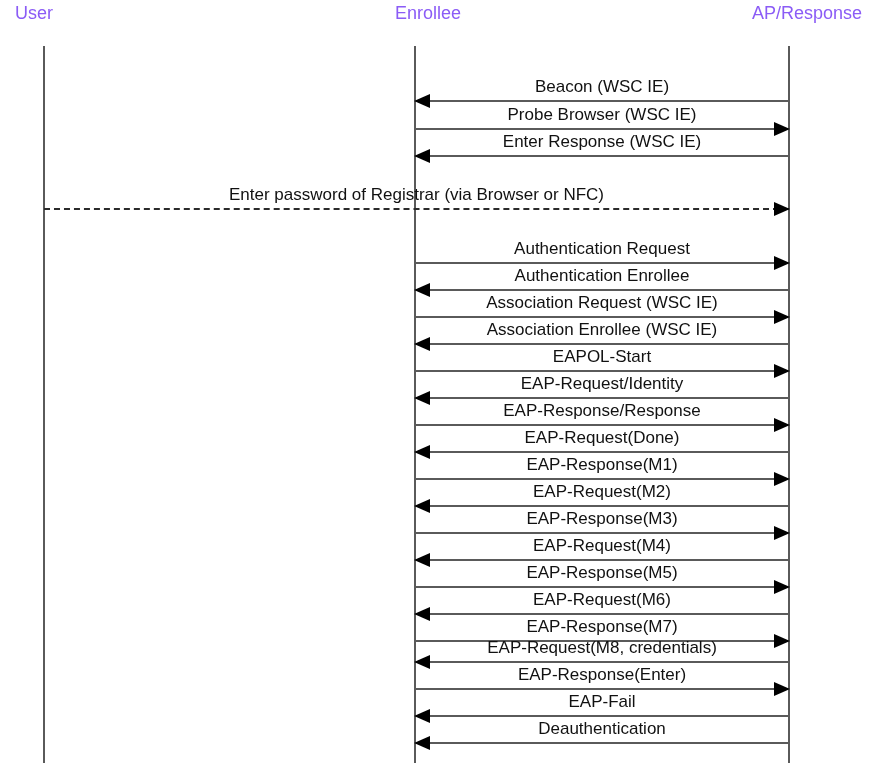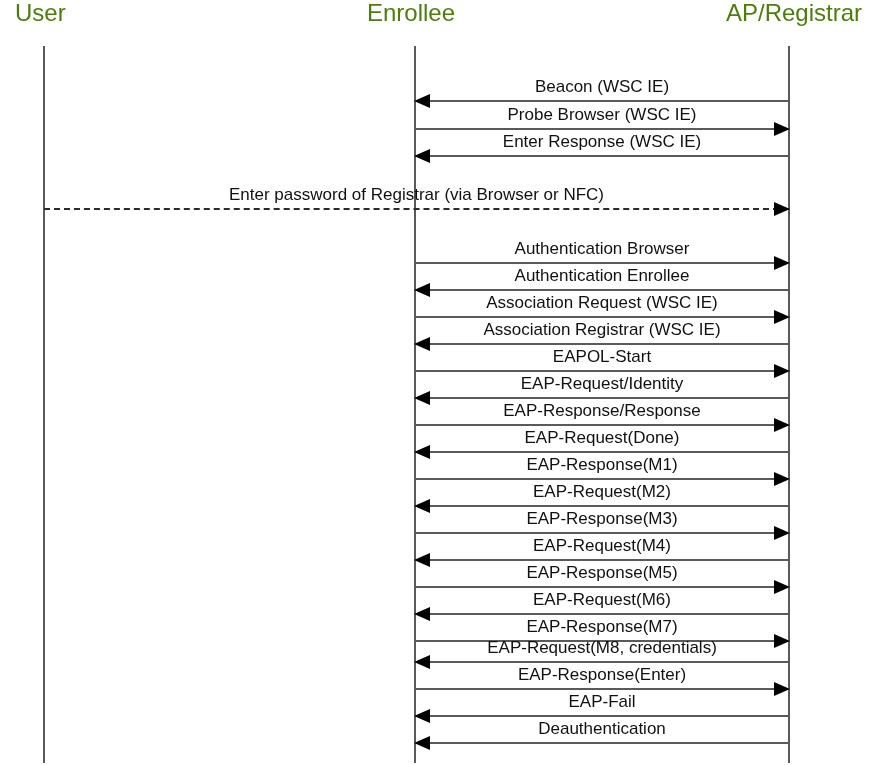--- a/index.html
+++ b/index.html
@@ -8,23 +8,23 @@
     background:#ffffff;
     font-family:"Liberation Sans","DejaVu Sans",sans-serif;
     color:#000;
     overflow:hidden;
   }
   #diagram{position:relative;width:869px;height:765px;}
 
   
   .actor-label{
     position:absolute;
-    font-size:24px;
+    font-size:18px;
     line-height:22px;
-    color:#4d7c0f;
+    color:#8b5cf6;
     white-space:nowrap;
   }
   .actor-label.center{transform:translateX(-50%);}
   .actor-label.right{transform:translateX(-100%);}
   .lifeline{
     position:absolute;
     width:2px;
     background:#5a5a5a;
   }
 
@@ -65,23 +65,23 @@
     color:#111;
     white-space:nowrap;
   }
 </style>
 </head>
 <body>
 
 <div id="diagram" style="background: rgb(255, 255, 255);">
     <div class="actor-label " style="left: 15px; top: 2px;">User</div>
     <div class="lifeline" style="left: 43px; top: 46px; height: 717px; background: rgb(90, 90, 90);"></div>
-    <div class="actor-label center" style="left: 411px; top: 2px;">Enrollee</div>
+    <div class="actor-label center" style="left: 428px; top: 2px;">Enrollee</div>
     <div class="lifeline" style="left: 414px; top: 46px; height: 717px; background: rgb(90, 90, 90);"></div>
-    <div class="actor-label right" style="left: 862px; top: 2px;">AP/Registrar</div>
+    <div class="actor-label right" style="left: 862px; top: 2px;">AP/Response</div>
     <div class="lifeline" style="left: 788px; top: 46px; height: 717px; background: rgb(90, 90, 90);"></div>
     <div class="msg to-left" style="left: 415px; width: 374px; top: 100px;">
       <div class="line" style="border-top-color: rgb(90, 90, 90);"></div>
       <div class="head"></div>
       <div class="caption">Beacon (WSC IE)</div>
     </div>
     <div class="msg to-right" style="left: 415px; width: 374px; top: 128px;">
       <div class="line" style="border-top-color: rgb(90, 90, 90);"></div>
       <div class="head"></div>
       <div class="caption">Probe Browser (WSC IE)</div>
@@ -92,36 +92,36 @@
       <div class="caption">Enter Response (WSC IE)</div>
     </div>
     <div class="msg dashed to-right" style="left: 44px; width: 745px; top: 208px;">
       <div class="line"></div>
       <div class="head"></div>
       <div class="caption">Enter password of Registrar (via Browser or NFC)</div>
     </div>
     <div class="msg to-right" style="left: 415px; width: 374px; top: 262px;">
       <div class="line" style="border-top-color: rgb(90, 90, 90);"></div>
       <div class="head"></div>
-      <div class="caption">Authentication Browser</div>
+      <div class="caption">Authentication Request</div>
     </div>
     <div class="msg to-left" style="left: 415px; width: 374px; top: 289px;">
       <div class="line" style="border-top-color: rgb(90, 90, 90);"></div>
       <div class="head"></div>
       <div class="caption">Authentication Enrollee</div>
     </div>
     <div class="msg to-right" style="left: 415px; width: 374px; top: 316px;">
       <div class="line" style="border-top-color: rgb(90, 90, 90);"></div>
       <div class="head"></div>
       <div class="caption">Association Request (WSC IE)</div>
     </div>
     <div class="msg to-left" style="left: 415px; width: 374px; top: 343px;">
       <div class="line" style="border-top-color: rgb(90, 90, 90);"></div>
       <div class="head"></div>
-      <div class="caption">Association Registrar (WSC IE)</div>
+      <div class="caption">Association Enrollee (WSC IE)</div>
     </div>
     <div class="msg to-right" style="left: 415px; width: 374px; top: 370px;">
       <div class="line" style="border-top-color: rgb(90, 90, 90);"></div>
       <div class="head"></div>
       <div class="caption">EAPOL-Start</div>
     </div>
     <div class="msg to-left" style="left: 415px; width: 374px; top: 397px;">
       <div class="line" style="border-top-color: rgb(90, 90, 90);"></div>
       <div class="head"></div>
       <div class="caption">EAP-Request/Identity</div>

